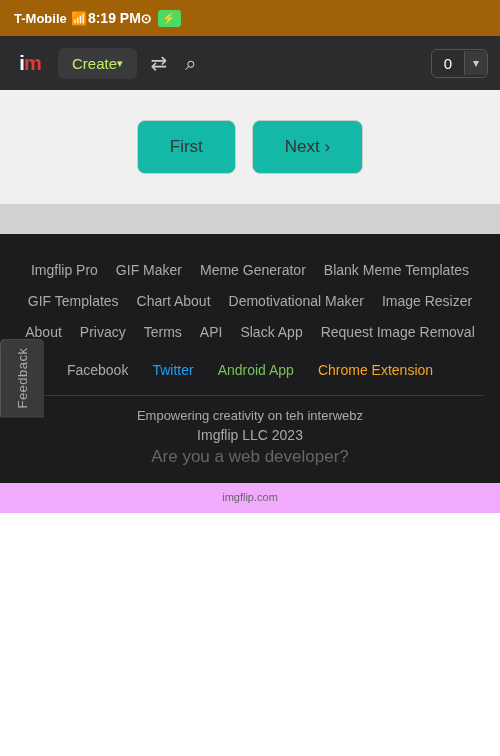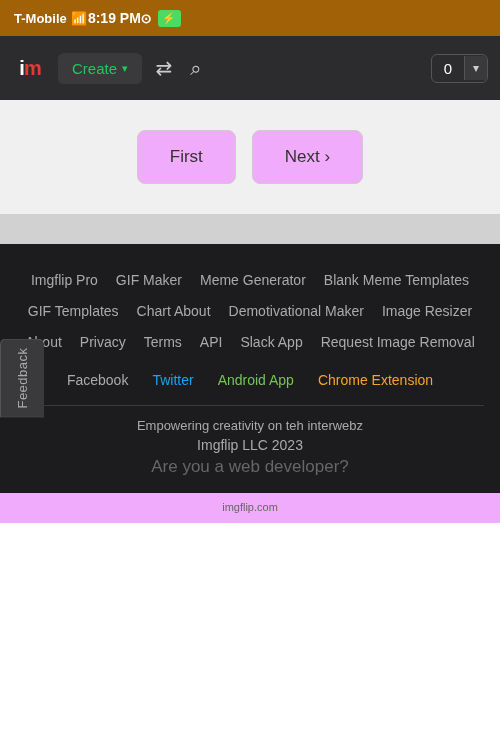--- a/index.html
+++ b/index.html
@@ -37,49 +37,48 @@
       font-weight: 700;
     }
 
     
     .navbar {
       background: #2c2c2e;
       display: flex;
       align-items: center;
       padding: 8px 12px;
       gap: 10px;
-      height: 64px;
+      height: 54px;
     }
     .logo-badge {
       width: 36px;
       height: 36px;
       display: flex;
       align-items: center;
       justify-content: center;
       flex-shrink: 0;
     }
     .logo-text {
       font-size: 20px;
       font-weight: 900;
       letter-spacing: -1px;
     }
     .logo-i { color: #fff; }
     .logo-m { color: #e53935; }
 
     .create-btn {
       background: #3a3a3c;
-      color: #22c55e;
+      color: #bef264;
       border: none;
       border-radius: 6px;
       padding: 7px 14px;
       font-size: 15px;
       cursor: pointer;
       display: flex;
       align-items: center;
-      gap: 5px;
     }
     .create-btn .chevron { font-size: 11px; }
 
     .nav-icon-btn {
       background: none;
       border: none;
       color: #ccc;
       font-size: 20px;
       cursor: pointer;
       padding: 4px;
@@ -116,21 +115,21 @@
       background: #f0f0f0;
       padding: 30px 20px;
       display: flex;
       justify-content: center;
       align-items: center;
       gap: 16px;
       min-height: 110px;
     }
 
     .pagination-btn {
-      background: #f0abfc;
+      background: #14b8a6;
       border: 1.5px solid #ccc;
       border-radius: 8px;
       padding: 16px 32px;
       font-size: 17px;
       color: #333;
       cursor: pointer;
       font-weight: 400;
     }
 
     

